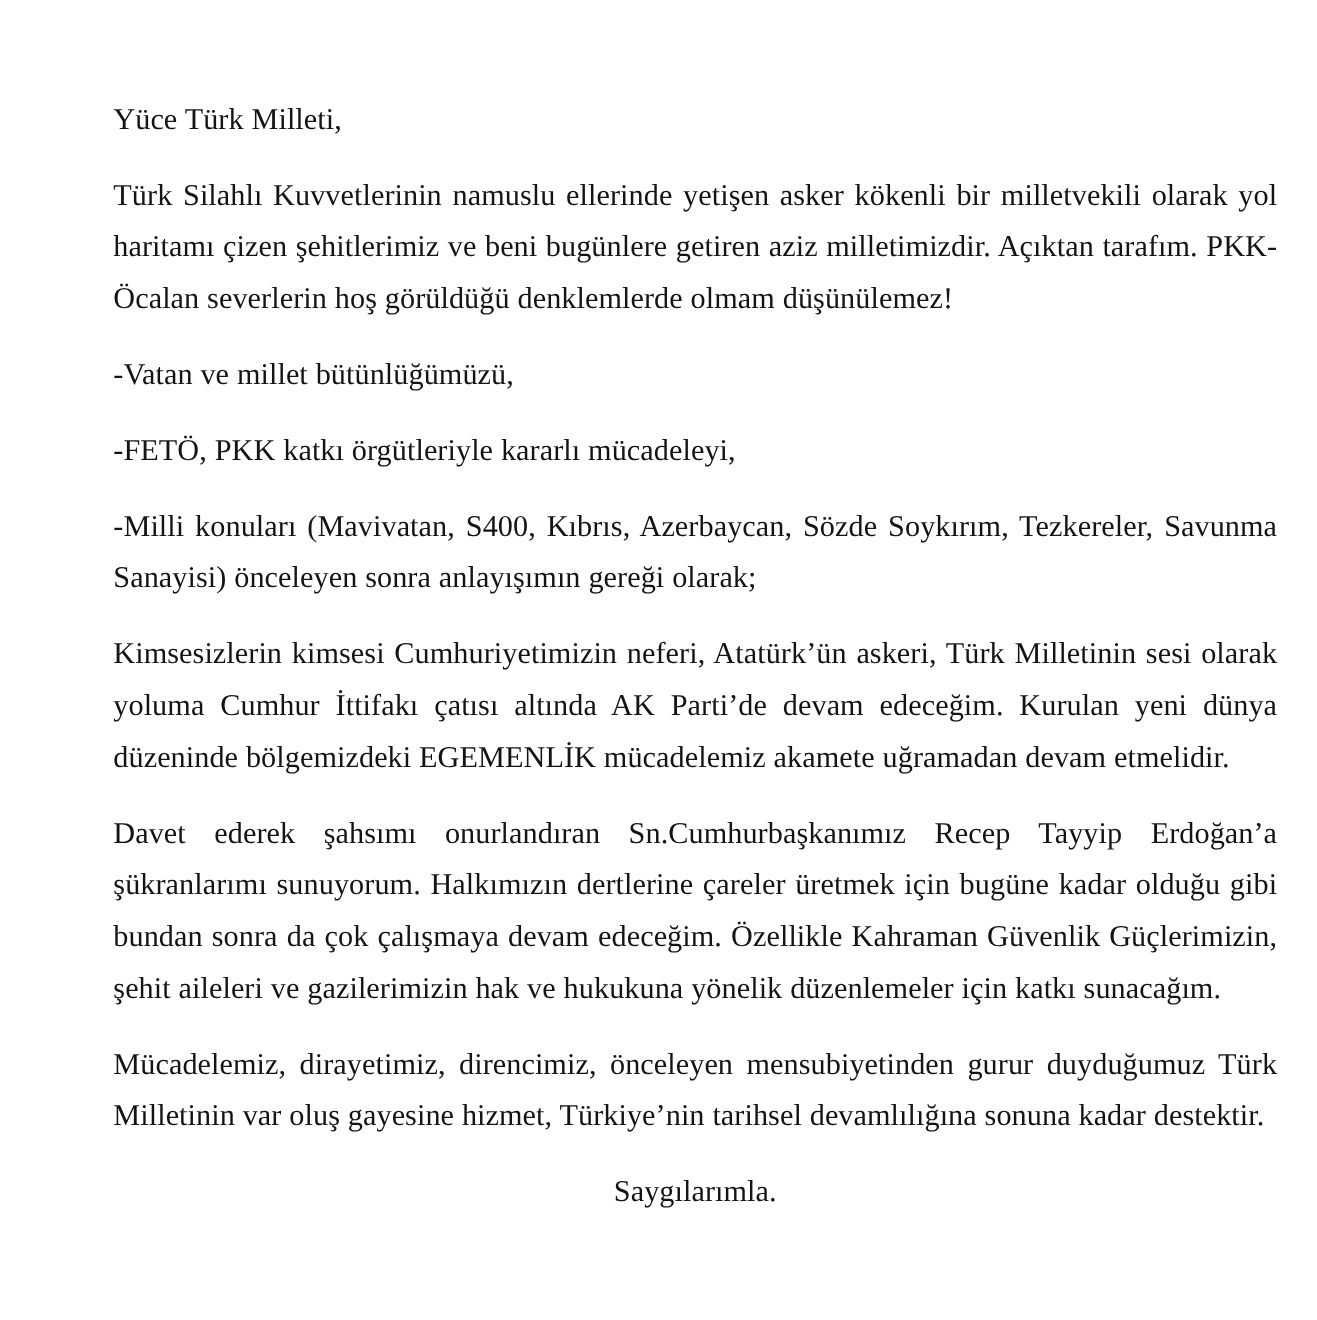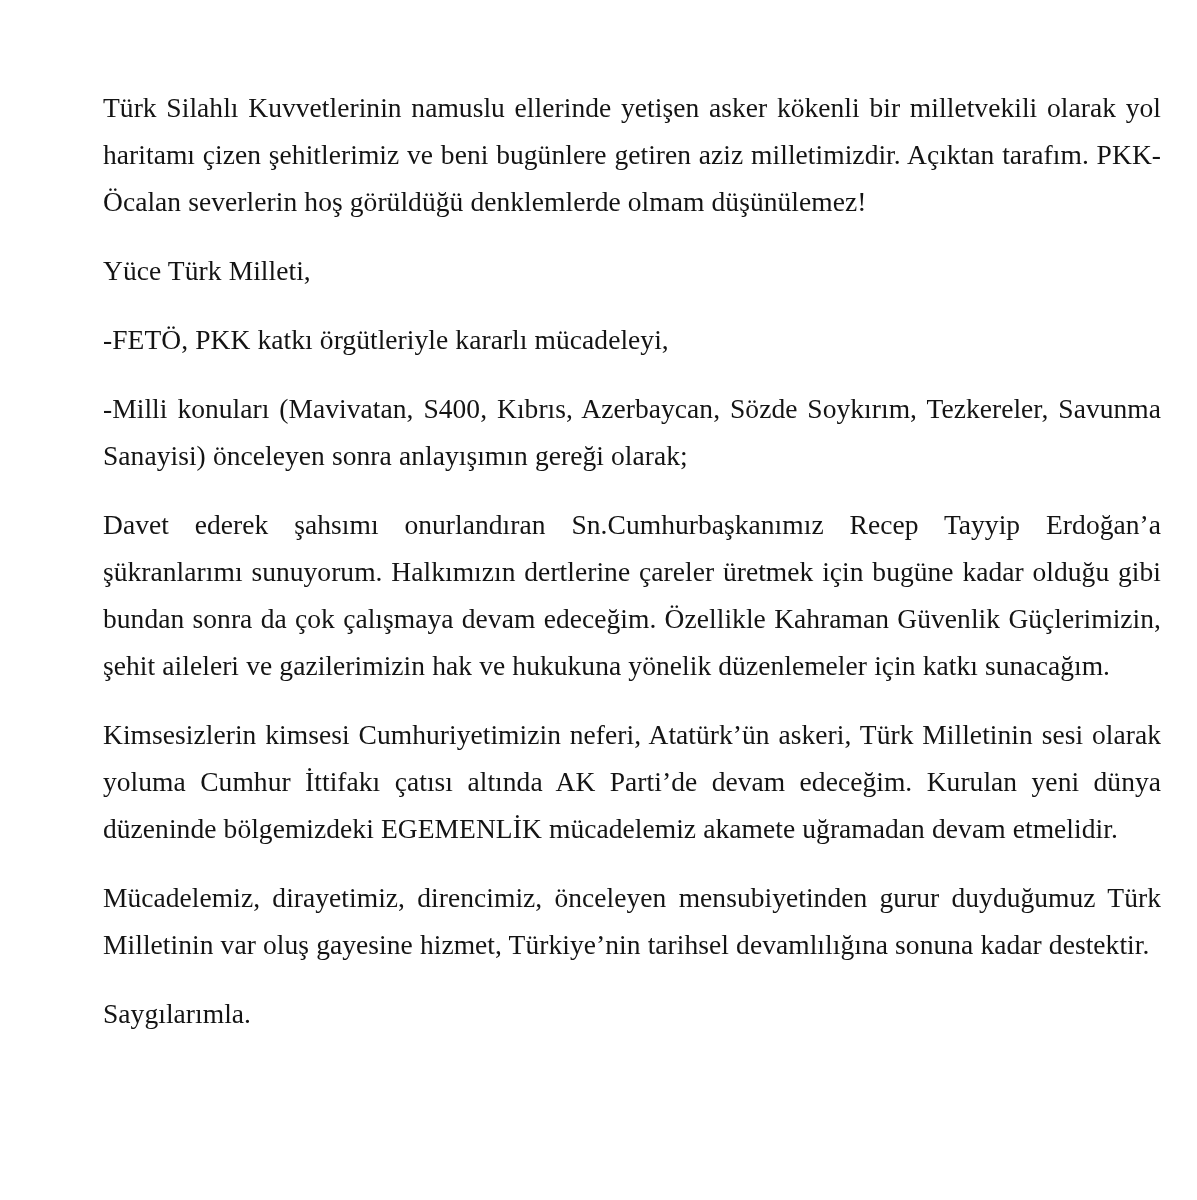--- a/index.html
+++ b/index.html
@@ -44,44 +44,46 @@
     letter-spacing: 0.05px;
   }
 
   
   .para.flush {
     text-align: left;
   }
 
   .para:last-child {
     margin-bottom: 0;
+    text-align: center;
   }
 
   
   .para.justified {
     text-align: justify;
   }
 </style>
 </head>
 <body>
 
 <div class="page">
   <div class="doc-body">
 
+    <p class="para flush">Yüce Türk Milleti,</p>
+
     <p class="para justified">Türk Silahlı Kuvvetlerinin namuslu ellerinde yetişen asker kökenli bir milletvekili olarak yol haritamı çizen şehitlerimiz ve beni bugünlere getiren aziz milletimizdir. Açıktan tarafım. PKK-Öcalan severlerin hoş görüldüğü denklemlerde olmam düşünülemez!</p>
 
-    <p class="para flush">Yüce Türk Milleti,</p>
-
+    <p class="para flush">-Vatan ve millet bütünlüğümüzü,</p>
 
     <p class="para flush">-FETÖ, PKK katkı örgütleriyle kararlı mücadeleyi,</p>
 
     <p class="para justified">-Milli konuları (Mavivatan, S400, Kıbrıs, Azerbaycan, Sözde Soykırım, Tezkereler, Savunma Sanayisi) önceleyen sonra anlayışımın gereği olarak;</p>
 
+    <p class="para justified">Kimsesizlerin kimsesi Cumhuriyetimizin neferi, Atatürk’ün askeri, Türk Milletinin sesi olarak yoluma Cumhur İttifakı çatısı altında AK Parti’de devam edeceğim. Kurulan yeni dünya düzeninde bölgemizdeki EGEMENLİK mücadelemiz akamete uğramadan devam etmelidir.</p>
+
     <p class="para justified">Davet ederek şahsımı onurlandıran Sn.Cumhurbaşkanımız Recep Tayyip Erdoğan’a şükranlarımı sunuyorum. Halkımızın dertlerine çareler üretmek için bugüne kadar olduğu gibi bundan sonra da çok çalışmaya devam edeceğim. Özellikle Kahraman Güvenlik Güçlerimizin, şehit aileleri ve gazilerimizin hak ve hukukuna yönelik düzenlemeler için katkı sunacağım.</p>
-
-    <p class="para justified">Kimsesizlerin kimsesi Cumhuriyetimizin neferi, Atatürk’ün askeri, Türk Milletinin sesi olarak yoluma Cumhur İttifakı çatısı altında AK Parti’de devam edeceğim. Kurulan yeni dünya düzeninde bölgemizdeki EGEMENLİK mücadelemiz akamete uğramadan devam etmelidir.</p>
 
     <p class="para justified">Mücadelemiz, dirayetimiz, direncimiz, önceleyen mensubiyetinden gurur duyduğumuz Türk Milletinin var oluş gayesine hizmet, Türkiye’nin tarihsel devamlılığına sonuna kadar destektir.</p>
 
     <p class="para flush">Saygılarımla.</p>
 
   </div>
 </div>
 
 </body></html>

